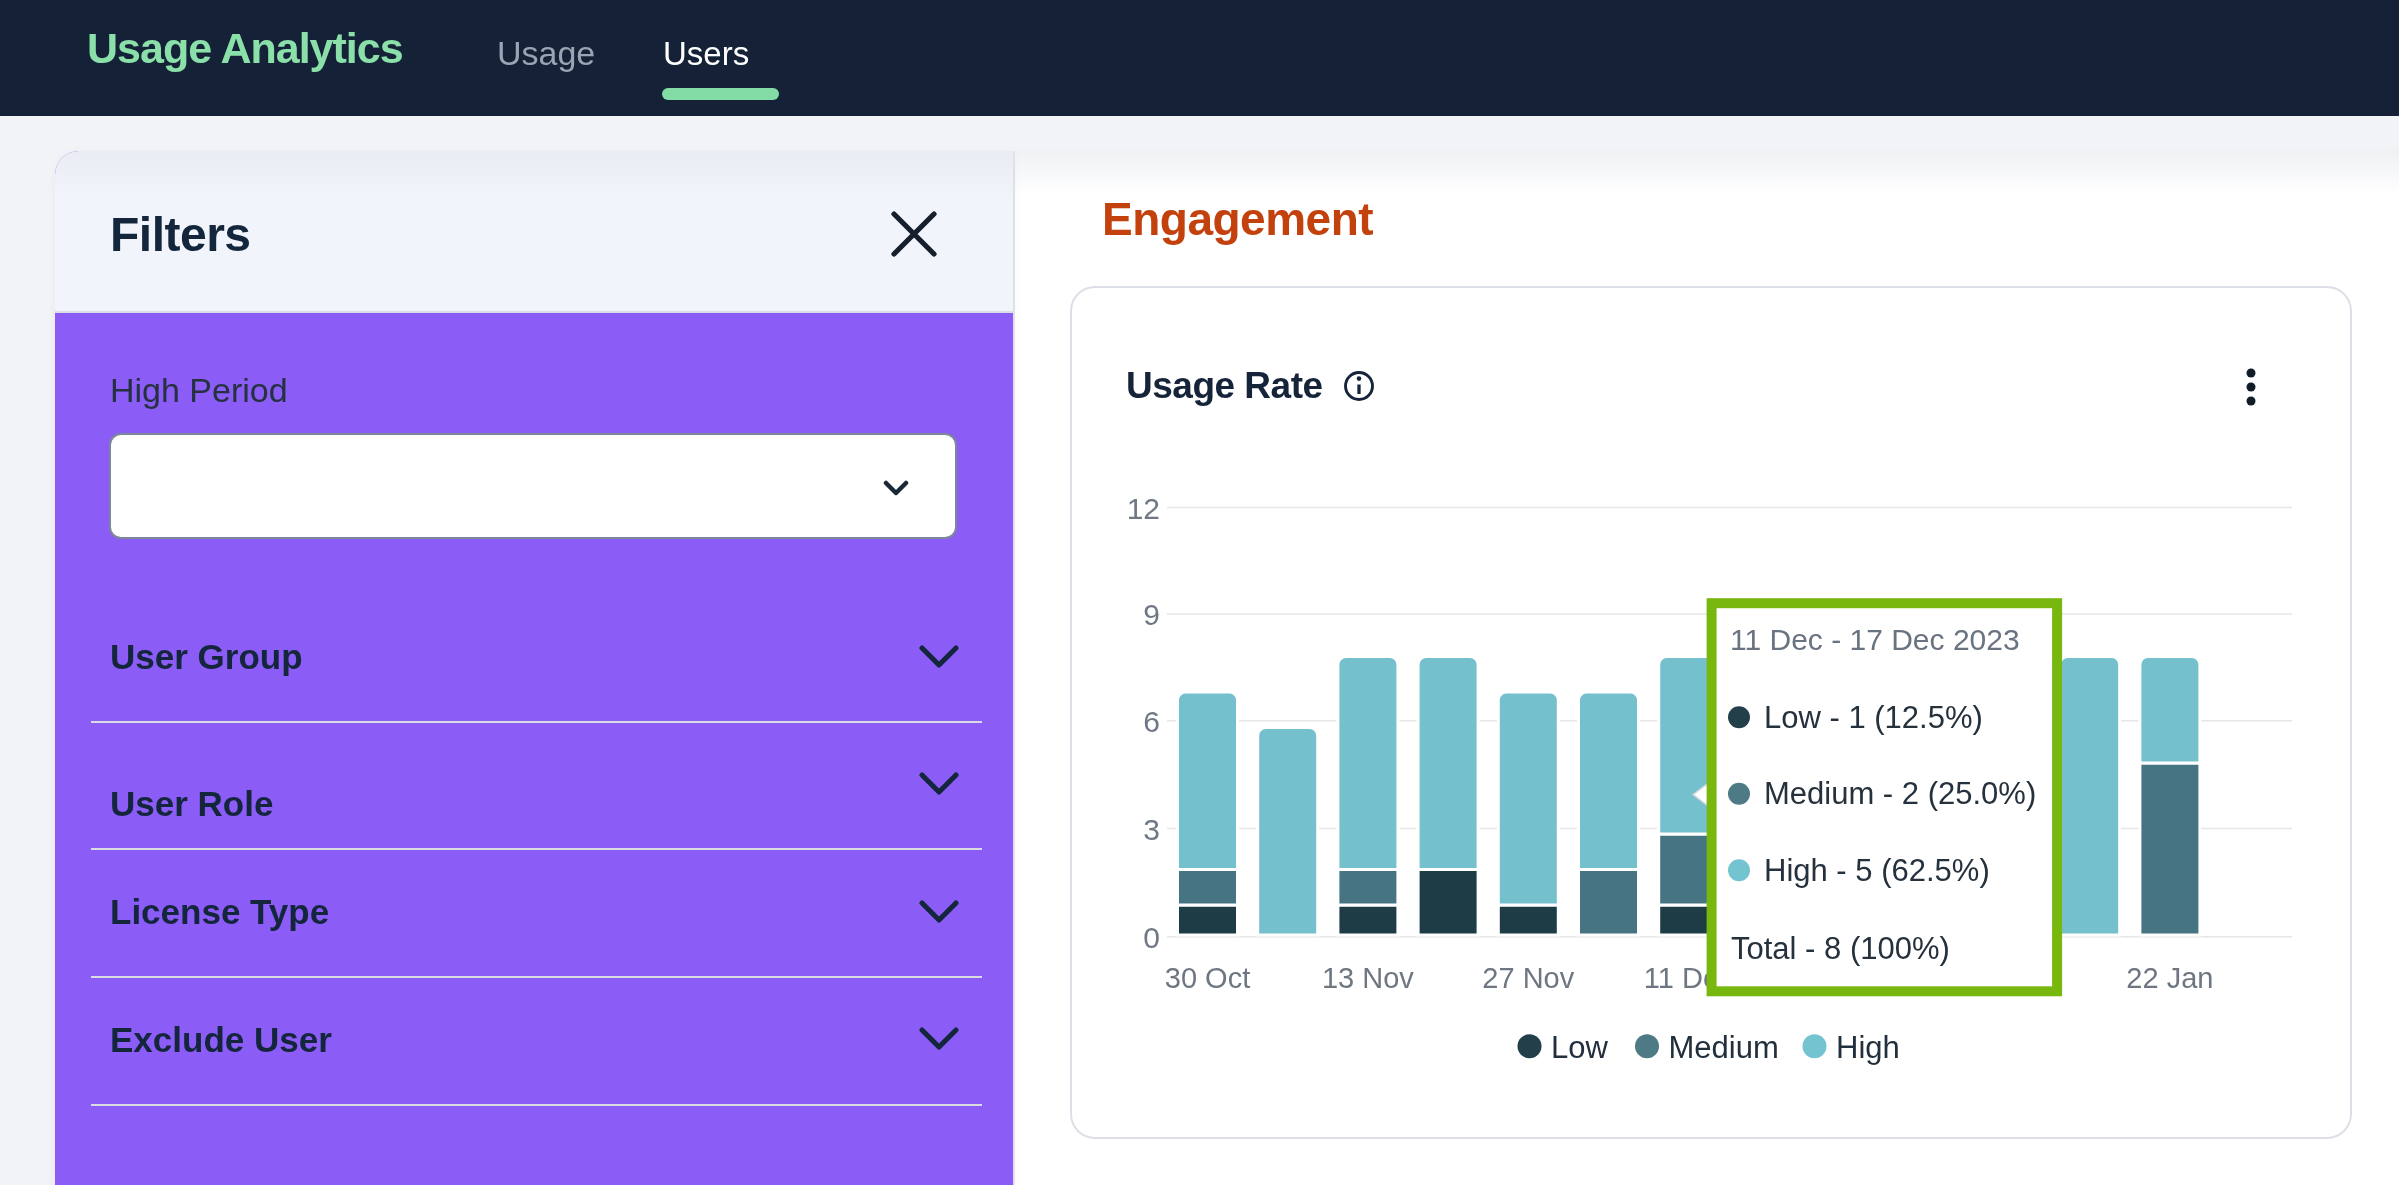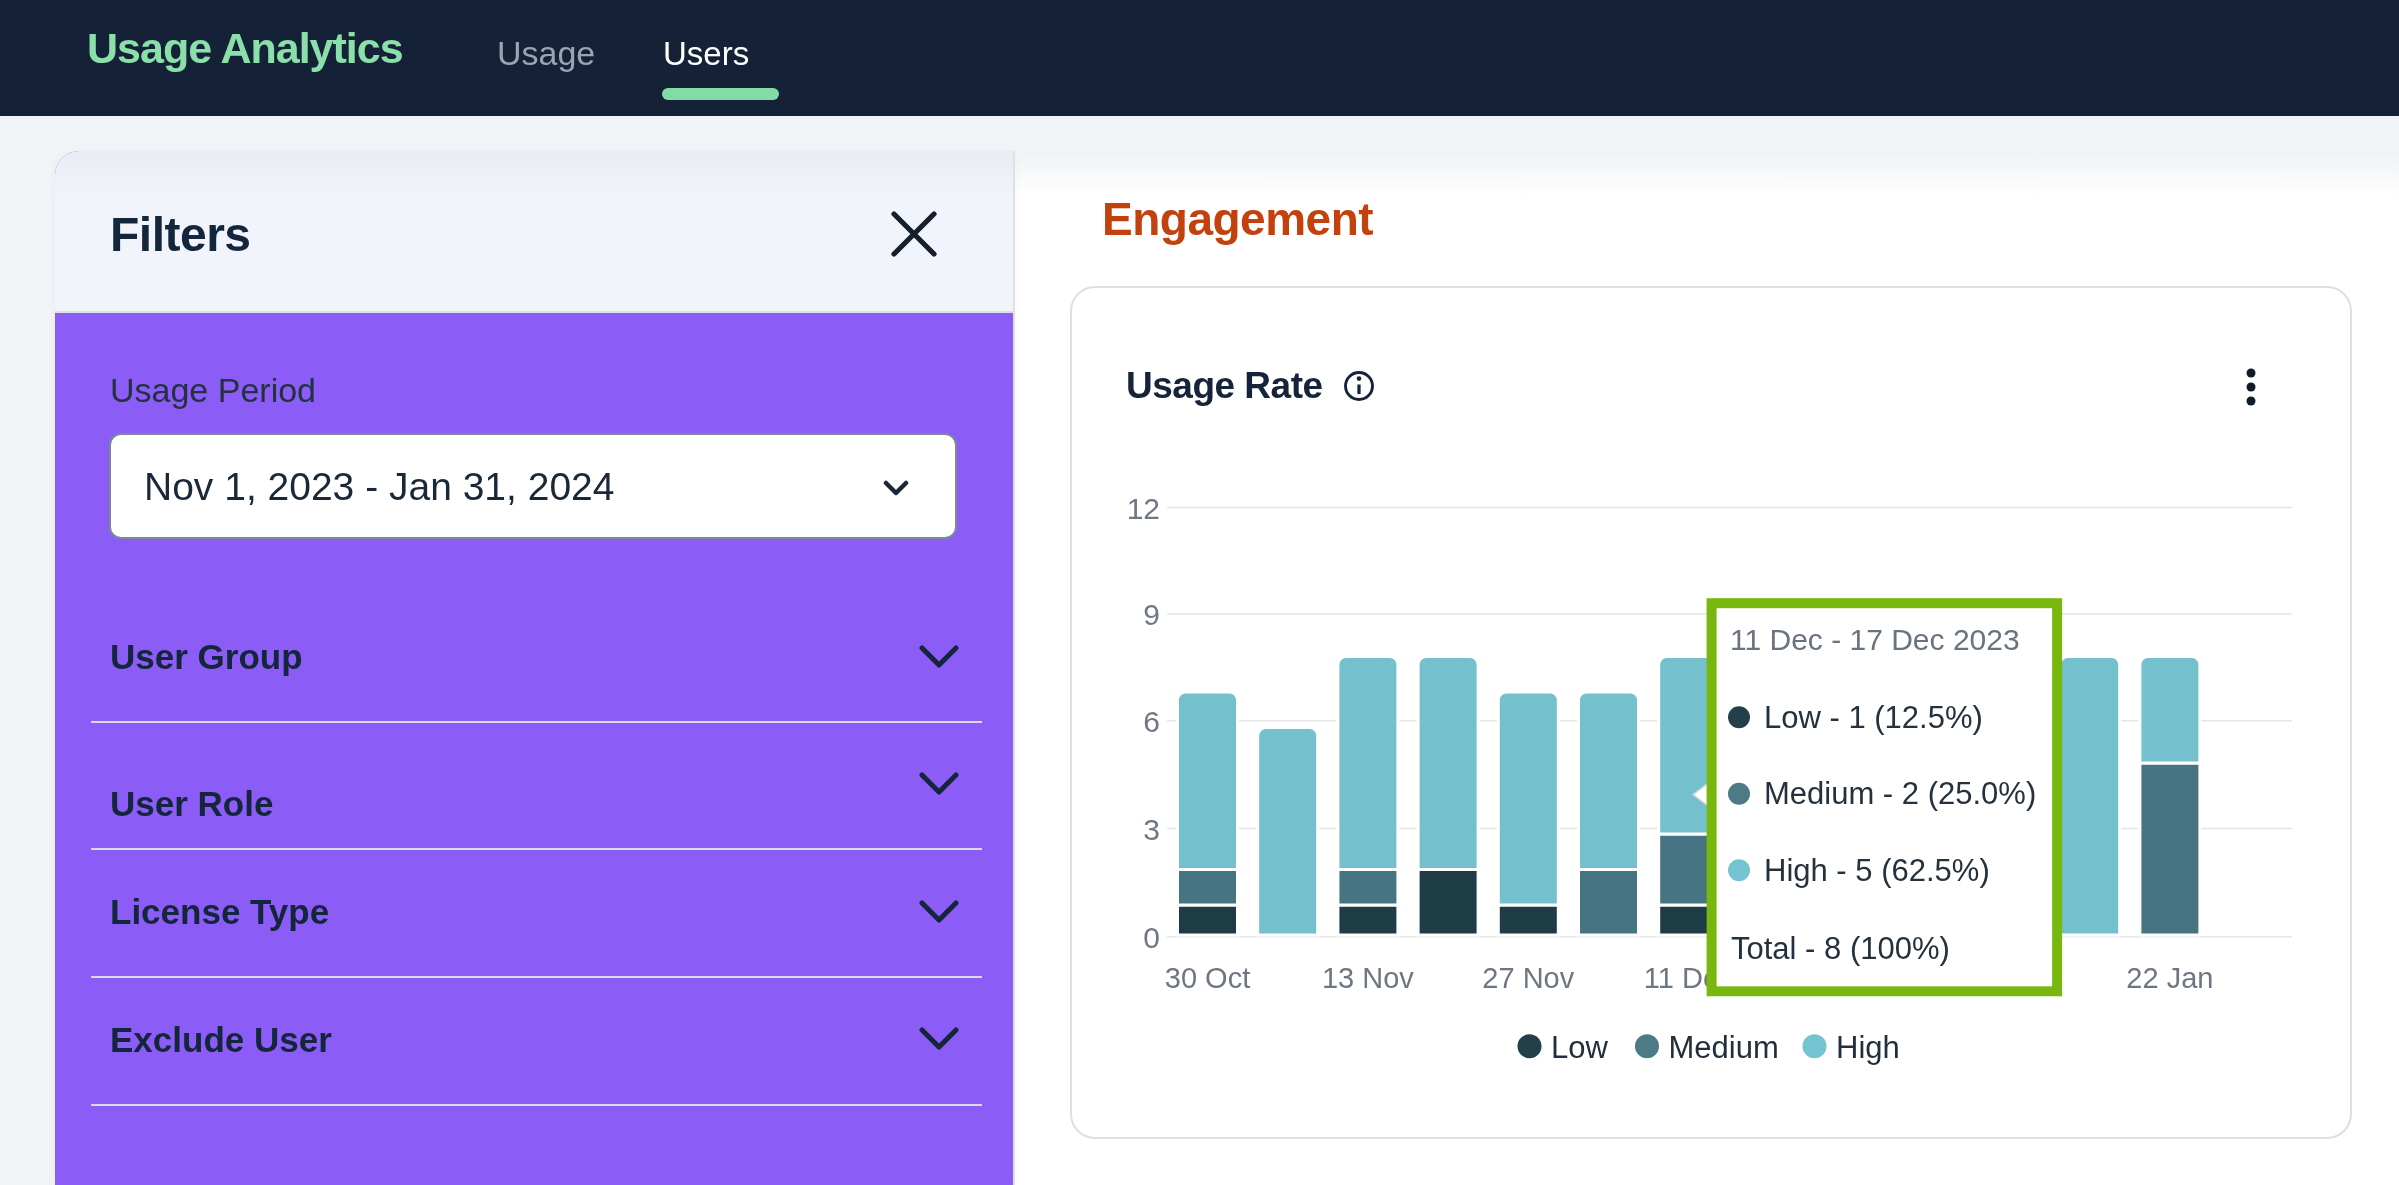--- a/index.html
+++ b/index.html
@@ -50,23 +50,22 @@
 <div class="vdiv"></div>
 
 <div class="panel">
   <div class="panel-head">
     <div class="filters-t">Filters</div>
   </div>
   <svg class="xicon" width="48" height="48" viewBox="0 0 48 48">
     <path d="M 4 4 L 44 44 M 44 4 L 4 44" stroke="#161F2C" stroke-width="5.2" stroke-linecap="round" fill="none"></path>
   </svg>
 
-  <div class="up-label">Usage Period</div>
+  <div class="up-label">High Period</div>
   <div class="select">
-    <div class="select-text">Nov 1, 2023 - Jan 31, 2024</div>
     <svg style="position:absolute; right:46px; top:45px;" width="26" height="17" viewBox="0 0 26 17">
       <path d="M 3 3 L 13 13 L 23 3" stroke="#1B2838" stroke-width="4.5" stroke-linecap="round" stroke-linejoin="round" fill="none"></path>
     </svg>
   </div>
 
   <div class="acc-title" style="top:488px;">User Group</div>
   <svg class="abs" style="left:864px; top:494px;" width="40" height="24" viewBox="0 0 40 24">
       <path d="M 3 3 L 20 20 L 37 3" stroke="#13263C" stroke-width="5" stroke-linecap="round" stroke-linejoin="round" fill="none"></path>
     </svg>
   <div class="sep" style="top:570px;"></div>

